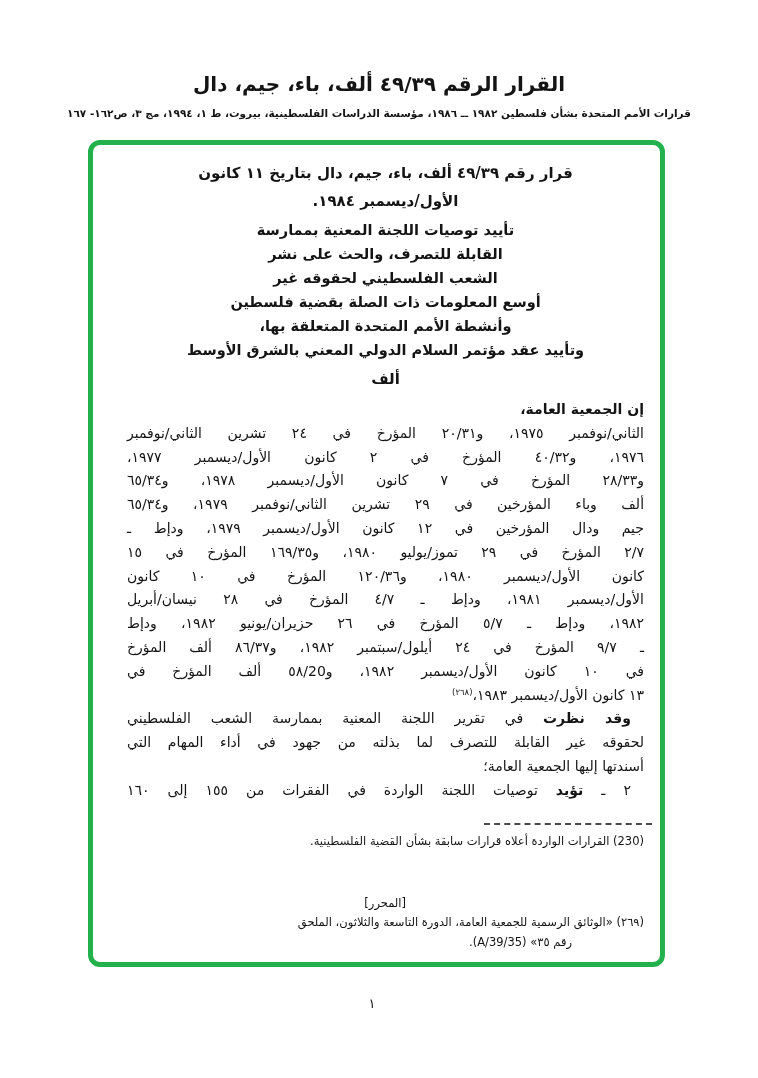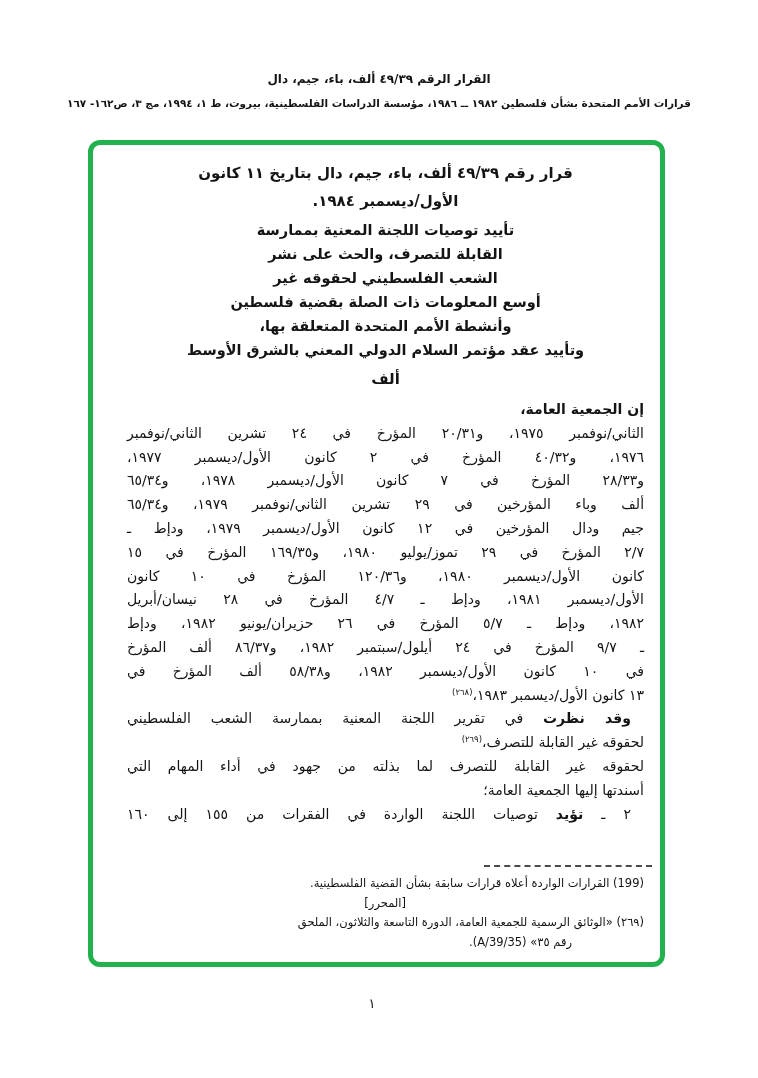--- a/index.html
+++ b/index.html
@@ -2,21 +2,21 @@
 <html lang="ar"><head>
 <meta charset="utf-8">
 <style>
   html,body{margin:0;padding:0;background:#ffffff;}
   .page{
     position:relative;width:758px;height:1078px;background:#ffffff;
     font-family:"DejaVu Sans",sans-serif;color:#141414;overflow:hidden;
   }
   
   .hdr{position:absolute;top:72px;left:0;right:0;text-align:center;direction:rtl;}
-  .hdr-title{font-size:12px;font-weight:bold;letter-spacing:0;}
+  .hdr-title{font-size:20px;font-weight:bold;letter-spacing:0;}
   .hdr-src{font-size:10.5px;font-weight:bold;margin-top:11px;white-space:nowrap;}
   
   .gbox{
     position:absolute;left:88px;top:140px;width:577px;height:827px;
     box-sizing:border-box;border:5px solid #22b14c;border-radius:12px;
     padding:8px 16px 0 34px;direction:rtl;overflow:hidden;
   }
   .opener{text-align:center;font-weight:bold;font-size:15px;line-height:28px;margin-top:6px;}
   .subject{text-align:center;font-weight:bold;font-size:14.5px;line-height:24px;margin-top:3px;}
   .alef{text-align:center;font-weight:bold;font-size:15px;line-height:25px;margin-top:5px;}
@@ -24,21 +24,21 @@
   .intro{font-weight:bold;text-align:right;padding-left:0;padding-right:0;}
   .intro span{display:inline-block;margin-left:145px;}
   .jl{text-align:justify;text-align-last:justify;}
   .ll{text-align:right;}
   .ind{text-indent:13px;}
   sup{font-size:8.5px;line-height:0;vertical-align:5px;}
   
   .fnblock{position:absolute;left:34px;right:16px;bottom:10px;direction:rtl;}
   .fnsep{border-top:2px dashed #4a4a4a;width:168px;margin:0 -8px 7px auto;height:0;}
   .fn{font-size:11.5px;line-height:19.5px;}
-  .fn-cont-1{padding-left:0;text-align:right;padding-right:238px;}
+  .fn-cont-1{padding-left:0;text-align:right;padding-right:238px;margin-top:42px;}
   .fn-cont-2{text-align:right;padding-right:72px;}
   
   .pageno{position:absolute;top:996px;left:0;width:744px;text-align:center;font-size:13px;}
 </style>
 </head>
 <body>
 
 <div class="page">
 
   <div class="hdr">
@@ -70,35 +70,34 @@
       <div class="jl"><span>الثاني/نوفمبر ١٩٧٥، و٢٠/٣١ المؤرخ في ٢٤ تشرين الثاني/نوفمبر</span></div>
       <div class="jl"><span>١٩٧٦، و٤٠/٣٢ المؤرخ في ٢ كانون الأول/ديسمبر ١٩٧٧،</span></div>
       <div class="jl"><span>و٢٨/٣٣ المؤرخ في ٧ كانون الأول/ديسمبر ١٩٧٨، و٦٥/٣٤</span></div>
       <div class="jl"><span>ألف وباء المؤرخين في ٢٩ تشرين الثاني/نوفمبر ١٩٧٩، و٦٥/٣٤</span></div>
       <div class="jl"><span>جيم ودال المؤرخين في ١٢ كانون الأول/ديسمبر ١٩٧٩، ودإط ـ</span></div>
       <div class="jl"><span>٢/٧ المؤرخ في ٢٩ تموز/يوليو ١٩٨٠، و١٦٩/٣٥ المؤرخ في ١٥</span></div>
       <div class="jl"><span>كانون الأول/ديسمبر ١٩٨٠، و١٢٠/٣٦ المؤرخ في ١٠ كانون</span></div>
       <div class="jl"><span>الأول/ديسمبر ١٩٨١، ودإط ـ ٤/٧ المؤرخ في ٢٨ نيسان/أبريل</span></div>
       <div class="jl"><span>١٩٨٢، ودإط ـ ٥/٧ المؤرخ في ٢٦ حزيران/يونيو ١٩٨٢، ودإط</span></div>
       <div class="jl"><span>ـ ٩/٧ المؤرخ في ٢٤ أيلول/سبتمبر ١٩٨٢، و٨٦/٣٧ ألف المؤرخ</span></div>
-      <div class="jl"><span>في ١٠ كانون الأول/ديسمبر ١٩٨٢، و٥٨/٣٨ ألف المؤرخ في</span></div>
+      <div class="jl"><span>في ١٠ كانون الأول/ديسمبر ١٩٨٢، و٥٨/20 ألف المؤرخ في</span></div>
       <div class="ll"><span>١٣ كانون الأول/ديسمبر ١٩٨٣،</span><sup>(٢٦٨)</sup></div>
 
       <div class="jl ind"><b>وقد نظرت</b><span> في تقرير اللجنة المعنية بممارسة الشعب الفلسطيني</span></div>
-      <div class="ll"><span>لحقوقه غير القابلة للتصرف،</span><sup>(٢٦٩)</sup></div>
 
       <div class="jl"><span>لحقوقه غير القابلة للتصرف لما بذلته من جهود في أداء المهام التي</span></div>
       <div class="ll"><span>أسندتها إليها الجمعية العامة؛</span></div>
 
       <div class="jl ind"><span>٢ ـ </span><b>تؤيد</b><span> توصيات اللجنة الواردة في الفقرات من ١٥٥ إلى ١٦٠</span></div>
     </div>
 
     <div class="fnblock">
       <div class="fnsep"></div>
-      <div class="fn ll">(199) القرارات الواردة أعلاه قرارات سابقة بشأن القضية الفلسطينية.</div>
+      <div class="fn ll">(230) القرارات الواردة أعلاه قرارات سابقة بشأن القضية الفلسطينية.</div>
       <div class="fn fn-cont-1">[المحرر]</div>
       <div class="fn ll">(٢٦٩) «الوثائق الرسمية للجمعية العامة، الدورة التاسعة والثلاثون، الملحق</div>
       <div class="fn fn-cont-2">رقم ٣٥» (A/39/35).</div>
     </div>
 
   </div>
 
   <div class="pageno">١</div>
 
 </div>

